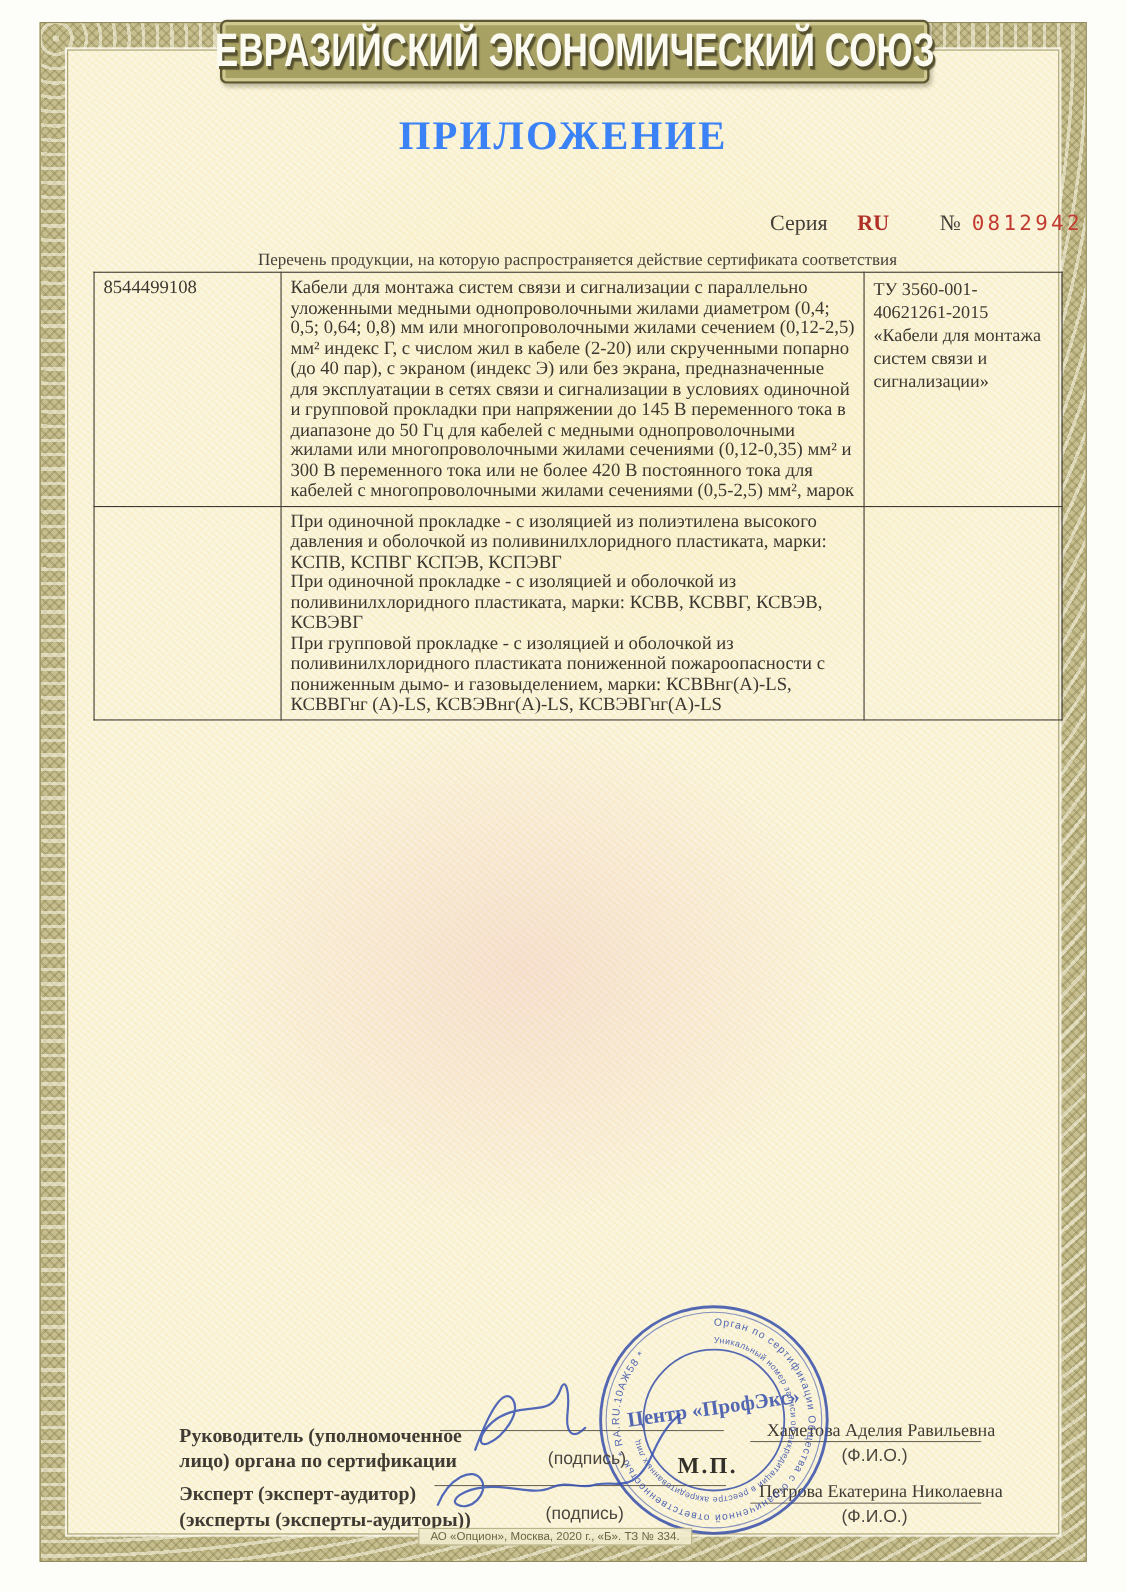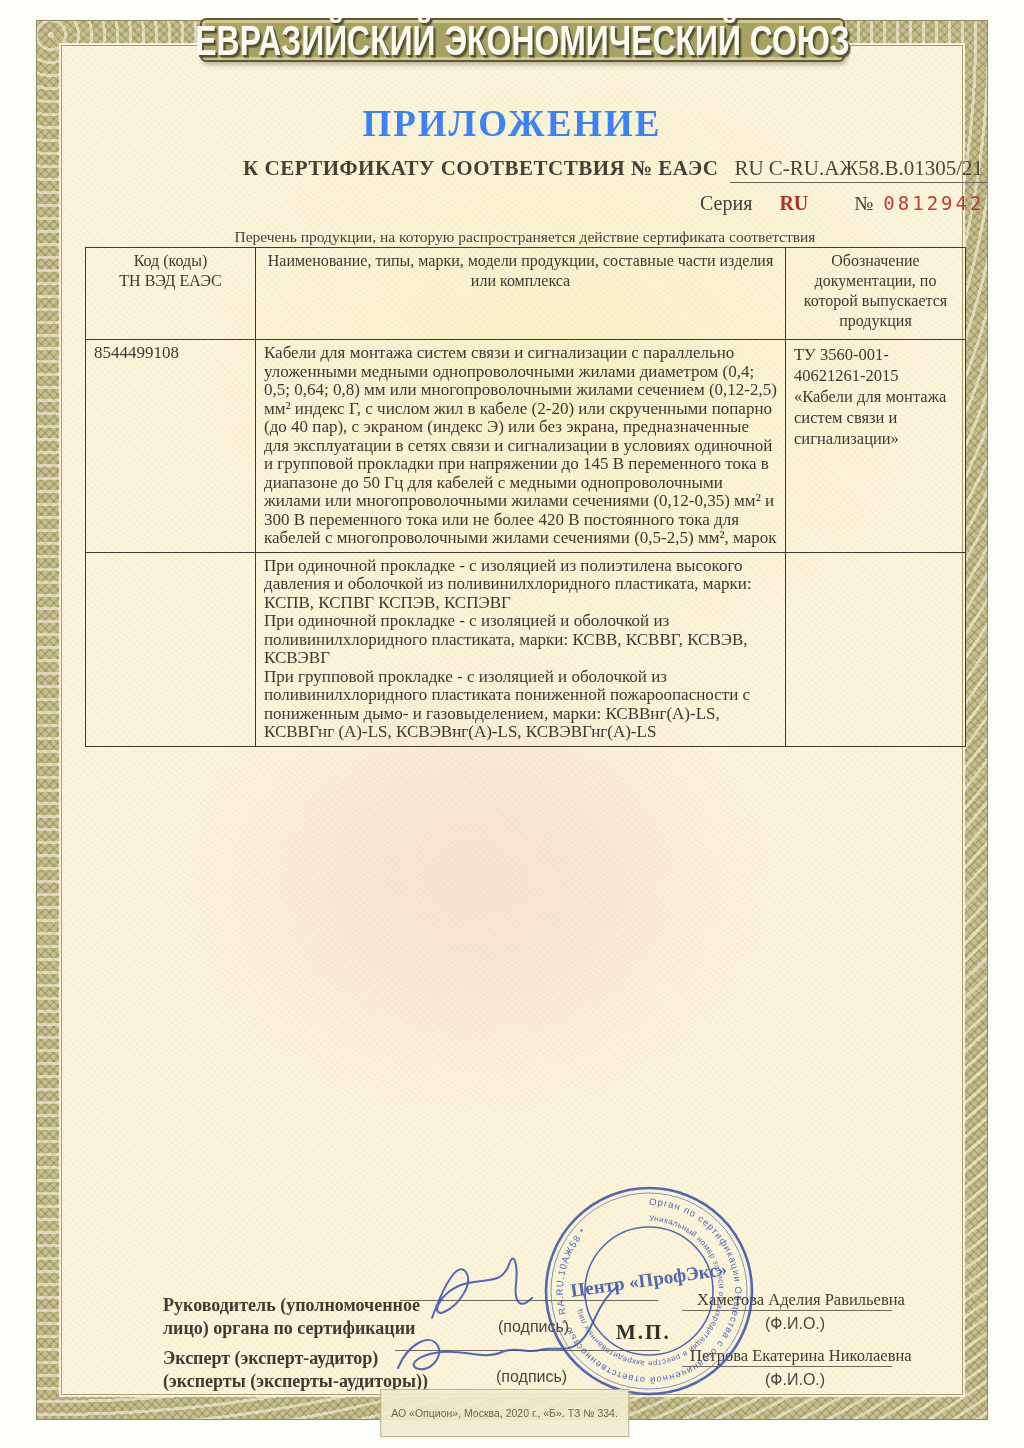--- a/index.html
+++ b/index.html
@@ -25,21 +25,21 @@
     background-color:#fbf6e2;
     background-image:
       radial-gradient(ellipse 430px 340px at 46% 62%, rgba(236,178,178,.30), rgba(236,178,178,0) 70%),
       radial-gradient(ellipse 520px 420px at 56% 24%, rgba(246,228,152,.28), rgba(246,228,152,0) 72%),
       repeating-linear-gradient(45deg, rgba(241,226,142,.16) 0 2px, transparent 2px 5px),
       repeating-linear-gradient(-45deg, rgba(249,239,172,.20) 0 2px, transparent 2px 5px),
       repeating-linear-gradient(30deg, rgba(234,188,188,.10) 0 1px, transparent 1px 4px);
   }
   
   .banner{
-    position:absolute;left:200px;top:18px;width:645px;height:44px;
+    position:absolute;left:200px;top:18px;width:645px;height:58px;
     box-sizing:border-box;background:#a8a164;border:2px solid #5e5934;
     border-radius:6px;box-shadow:inset 0 0 0 3px #cfc891, 2px 3px 4px rgba(80,74,40,.35);
     display:flex;align-items:center;justify-content:center;z-index:5;
   }
   .banner-text{
     font-family:"Liberation Sans", sans-serif;font-weight:bold;font-size:38px;
     color:#fcfbf1;white-space:nowrap;letter-spacing:0px;
     transform:scale(.84,1.12);transform-origin:center;
     text-shadow:2px 2px 0 #56512f, 3px 3px 1px rgba(60,55,30,.55);
   }
@@ -85,61 +85,51 @@
   .sub-caption{position:absolute;font-family:"Liberation Sans", sans-serif;font-size:16px;color:#4a463e;z-index:4;}
   .person-name{position:absolute;font-size:16.5px;color:#3f3b33;white-space:nowrap;z-index:2;}
   .mp-label{position:absolute;left:616px;top:1320px;font-size:21px;font-weight:bold;letter-spacing:2px;color:#33302a;z-index:2;}
   .stamp{position:absolute;left:540px;top:1182px;z-index:3;opacity:.88;}
   .autograph{position:absolute;left:380px;top:1240px;z-index:4;}
   
   .print-footer{
     position:absolute;left:50%;top:1389px;transform:translateX(-53%);z-index:6;
     font-family:"Liberation Sans", sans-serif;font-size:10.5px;color:#6d6642;
     background:rgba(240,235,205,.92);border:1px solid rgba(150,142,90,.6);
-    padding:17px 10px;white-space:nowrap;
+    padding:1px 10px;white-space:nowrap;
   }
 </style>
 </head>
 <body>
 
 <div class="page">
 
   <div class="frame"></div>
   <div class="interior"></div>
 
   <div class="banner">
     <span class="banner-text">ЕВРАЗИЙСКИЙ ЭКОНОМИЧЕСКИЙ СОЮЗ</span>
   </div>
 
   <div class="doc-title">ПРИЛОЖЕНИЕ</div>
 
-  <div class="cert-line">
-    <span class="cert-label">К СЕРТИФИКАТУ СООТВЕТСТВИЯ № ЕАЭС</span><span class="cert-number">RU C-RU.АЖ58.В.01305/21</span>
-  </div>
 
   <div class="series-line">
     <span class="series-label">Серия</span><span class="series-value">RU</span><span class="number-sign">№</span><span class="blank-number">0812942</span>
   </div>
 
   <div class="list-caption">Перечень продукции, на которую распространяется действие сертификата соответствия</div>
 
   <table class="prod-table">
     <colgroup>
         <col class="c1">
         <col class="c2">
         <col class="c3">
       </colgroup>
     <tbody>
-        <tr>
-      <th>Код (коды)
-ТН ВЭД ЕАЭС</th>
-      <th>Наименование, типы, марки, модели продукции, составные части изделия
-или комплекса</th>
-      <th>Обозначение документации, по которой выпускается продукция</th>
-    </tr>
     <tr class="row1">
       <td class="code-cell">8544499108</td>
       <td>Кабели для монтажа систем связи и сигнализации с параллельно уложенными медными однопроволочными жилами диаметром (0,4; 0,5; 0,64; 0,8) мм или многопроволочными жилами сечением (0,12-2,5) мм² индекс Г, с числом жил в кабеле (2-20) или скрученными попарно (до 40 пар),  с экраном (индекс Э) или без экрана, предназначенные для эксплуатации в сетях связи и сигнализации в условиях одиночной и групповой прокладки при напряжении до 145 В переменного тока в диапазоне до 50 Гц для кабелей с медными однопроволочными  жилами или многопроволочными жилами сечениями (0,12-0,35) мм² и 300 В переменного тока или не более 420 В постоянного тока для кабелей с многопроволочными жилами сечениями (0,5-2,5) мм², марок</td>
       <td class="doc-cell">ТУ 3560-001-40621261-2015 «Кабели для монтажа систем связи и сигнализации»</td>
     </tr>
     <tr class="row2">
       <td class="code-cell"></td>
       <td>При одиночной прокладке - с изоляцией из полиэтилена высокого давления и оболочкой из поливинилхлоридного пластиката, марки: КСПВ, КСПВГ КСПЭВ,  КСПЭВГ
 При одиночной прокладке - с изоляцией и оболочкой из поливинилхлоридного пластиката, марки: КСВВ, КСВВГ, КСВЭВ, КСВЭВГ
 При групповой прокладке - с изоляцией и оболочкой из поливинилхлоридного пластиката пониженной пожароопасности с пониженным дымо- и газовыделением, марки:  КСВВнг(А)-LS, КСВВГнг (А)-LS, КСВЭВнг(А)-LS,  КСВЭВГнг(А)-LS</td>

